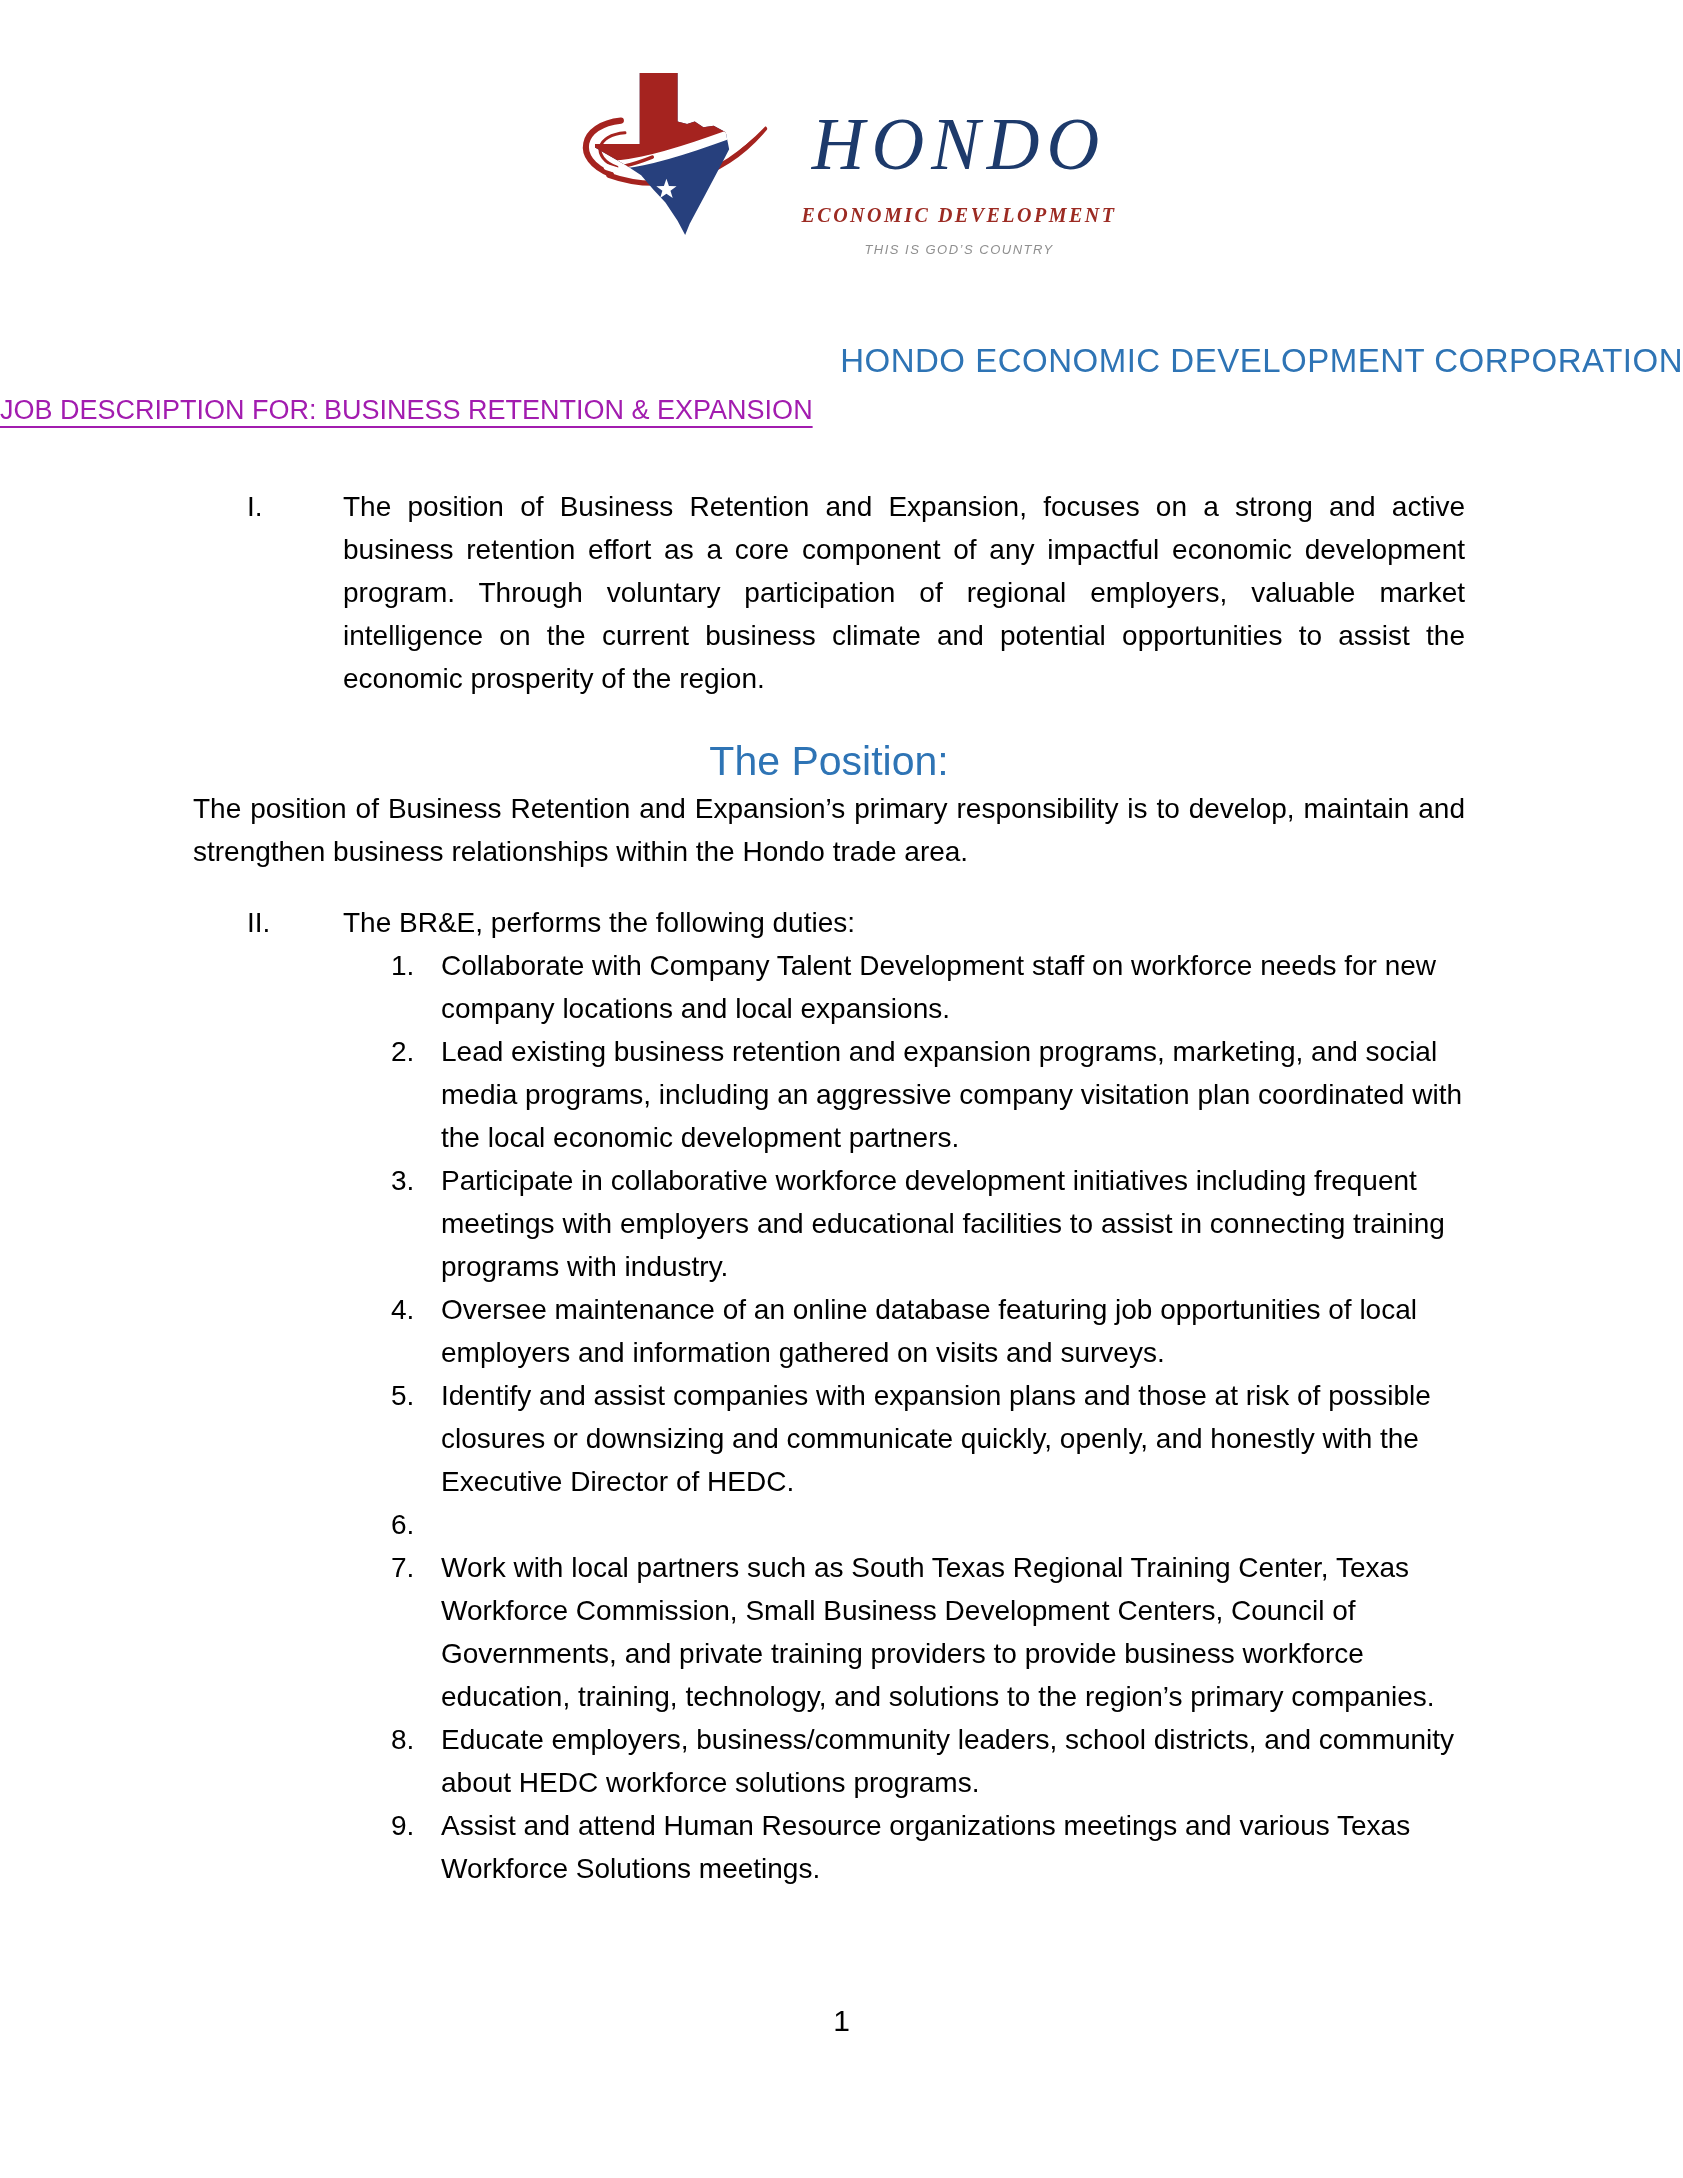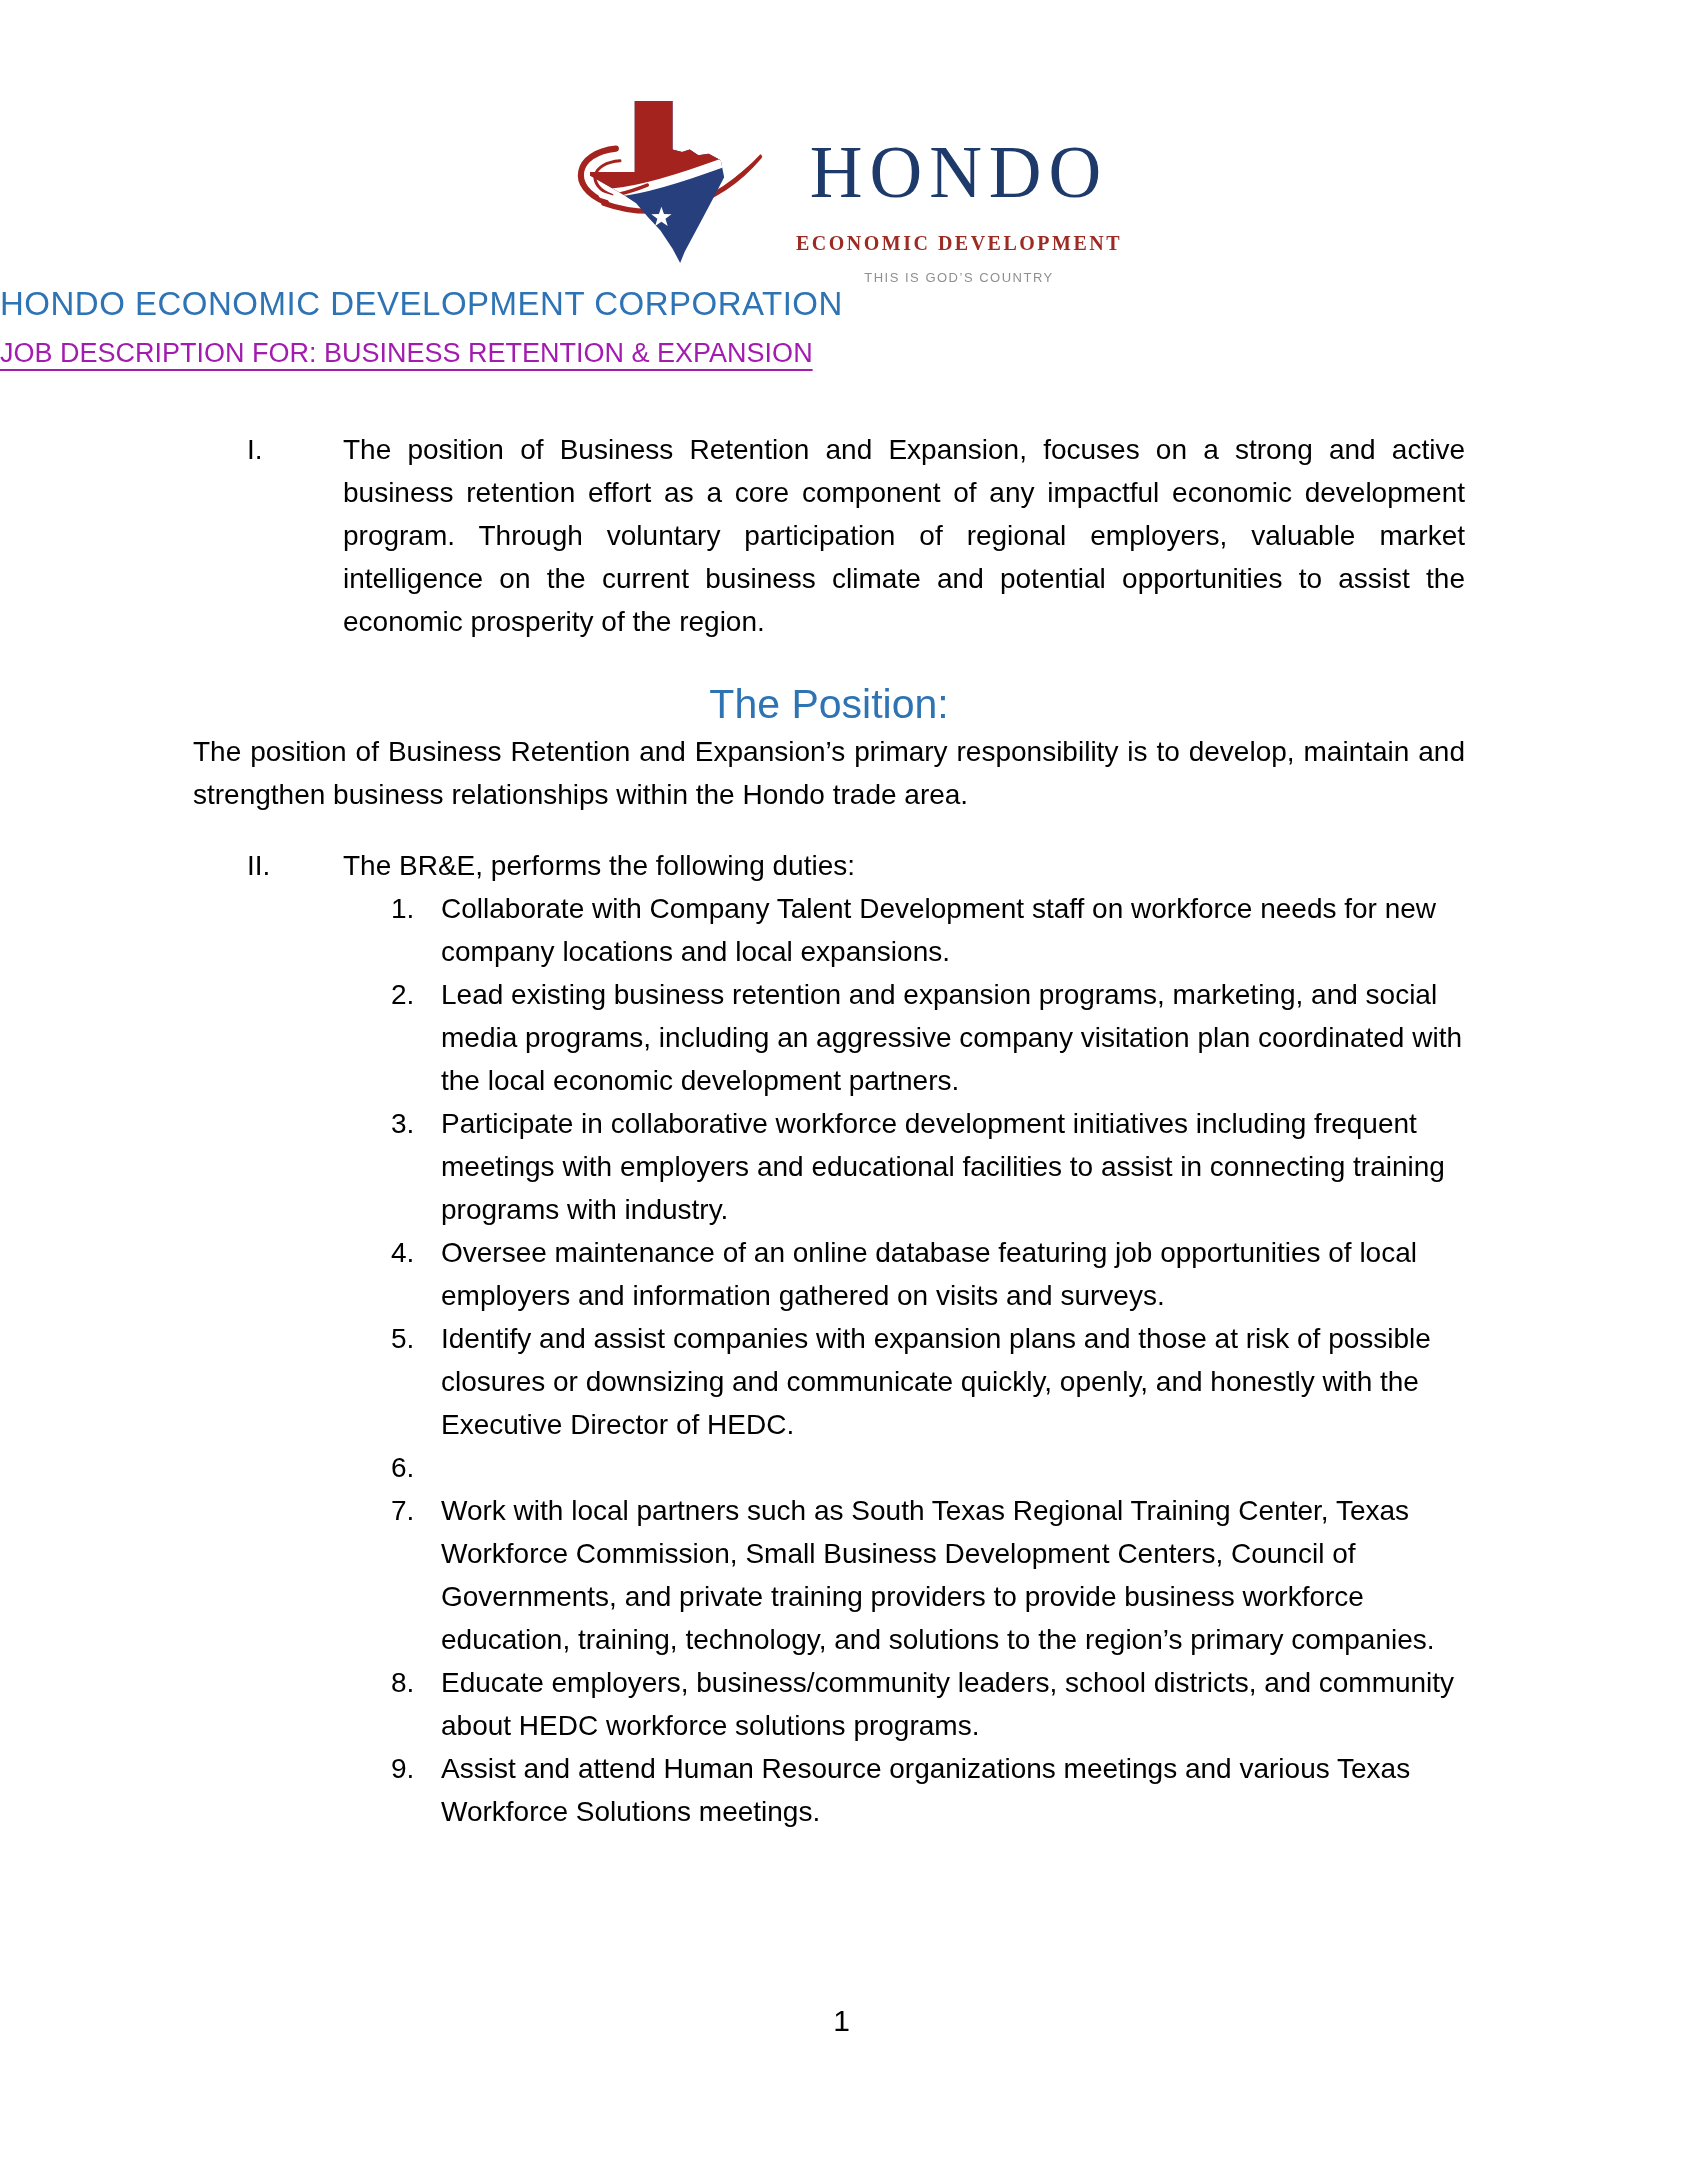--- a/index.html
+++ b/index.html
@@ -10,22 +10,23 @@
     background: #ffffff;
     font-family: "Liberation Sans", sans-serif;
     color: #000000;
     overflow: hidden;
   }
   
   .logo-block {
     display: flex;
     justify-content: center;
     align-items: flex-start;
-    padding-top: 96px;
+    padding-top: 68px;
     gap: 22px;
+    font-style: italic;
   }
   .logo-mark { flex: none; }
   .logo-textcol {
     display: flex;
     flex-direction: column;
     align-items: center;
     margin-top: 40px;
   }
   .logo-wordmark {
     font-family: "Liberation Serif", serif;
@@ -46,21 +47,22 @@
   }
   .logo-tagline {
     font-size: 13px;
     letter-spacing: 1.5px;
     color: #8f8f8f;
     margin-top: 15px;
     white-space: nowrap;
   }
   
   .doc-title {
-    text-align: left;
+    margin-top: 85px;
+    text-align: right;
     font-size: 33px;
     letter-spacing: 0.5px;
     color: #2e74b5;
   }
   .doc-subtitle {
     margin-top: 15px;
     text-align: left;
     font-size: 27px;
     color: #a21caf;
   }

